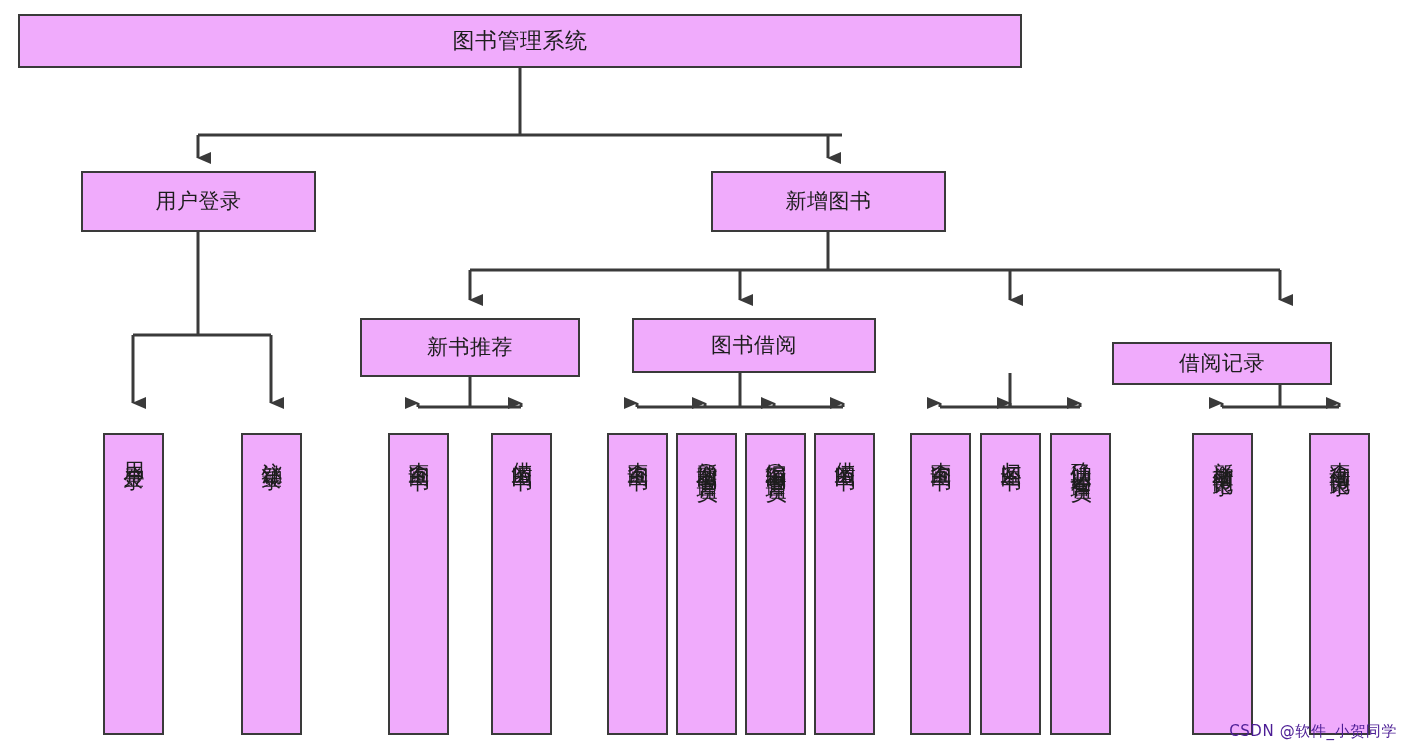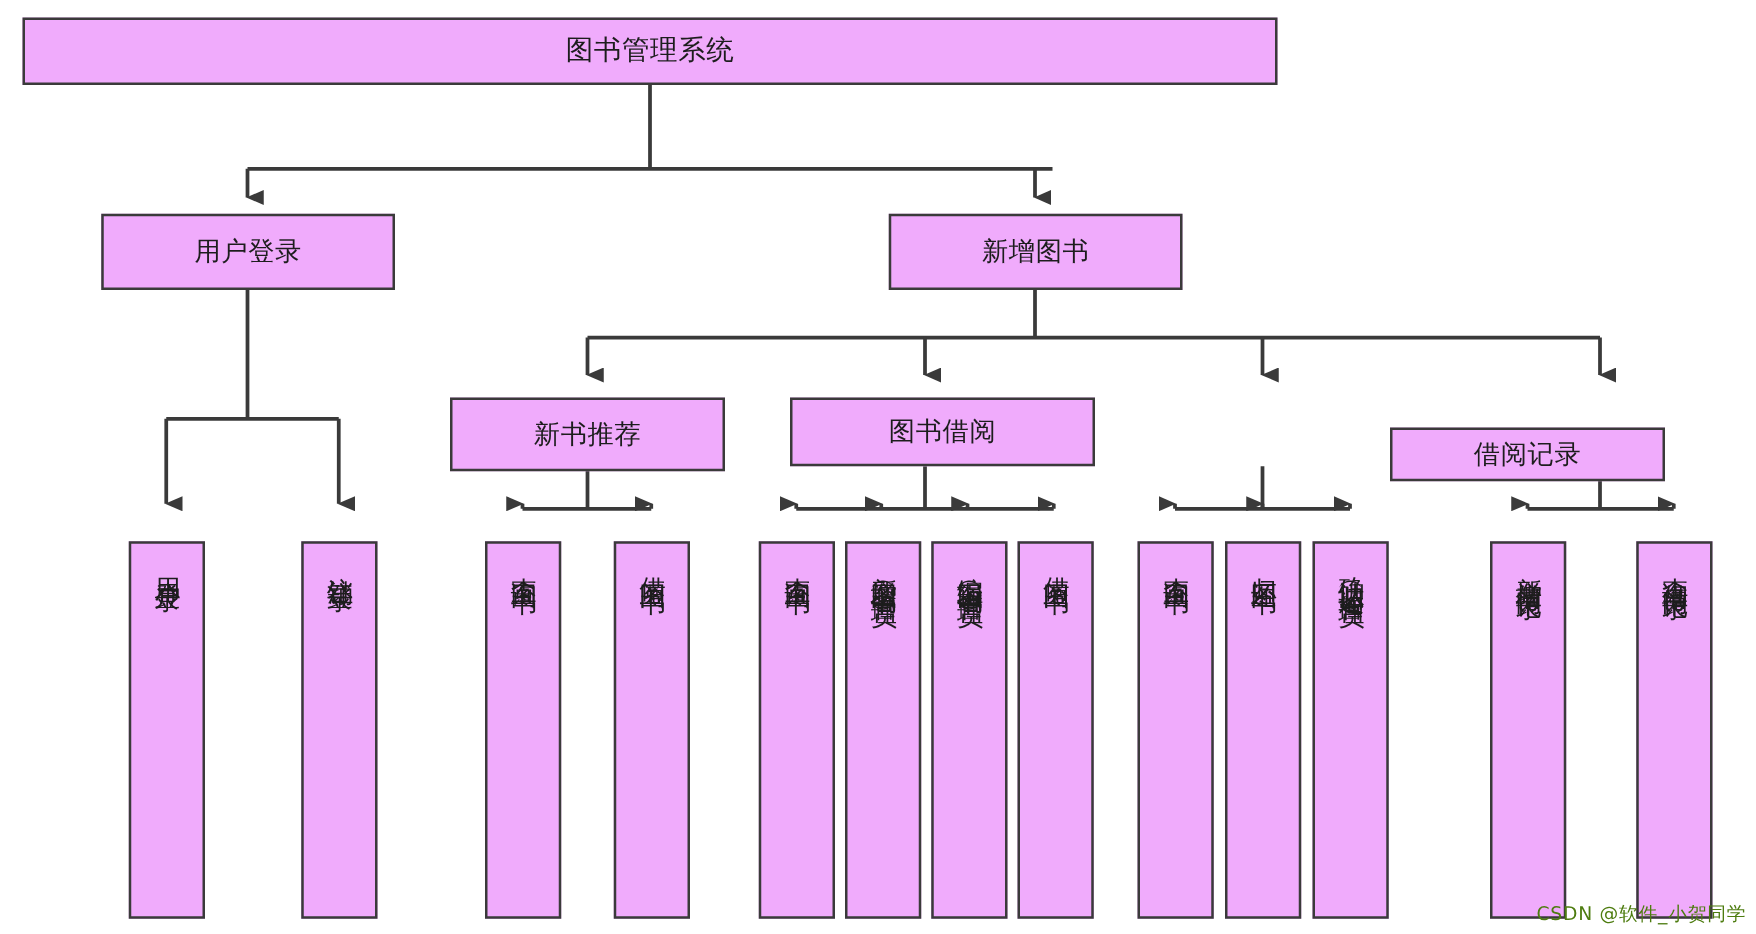--- a/index.html
+++ b/index.html
@@ -62,21 +62,21 @@
     text-orientation: upright;
     letter-spacing: 3px;
     line-height: 1;
     white-space: nowrap;
   }
   .watermark {
     position: absolute;
     right: 8px;
     bottom: 6px;
     font-size: 15px;
-    color: #4d7c0f;
+    color: #4c1d95;
     letter-spacing: 0.6px;
     white-space: nowrap;
     user-select: none;
   }
 </style>
 </head>
 <body>
 
 <div id="canvas">
 

